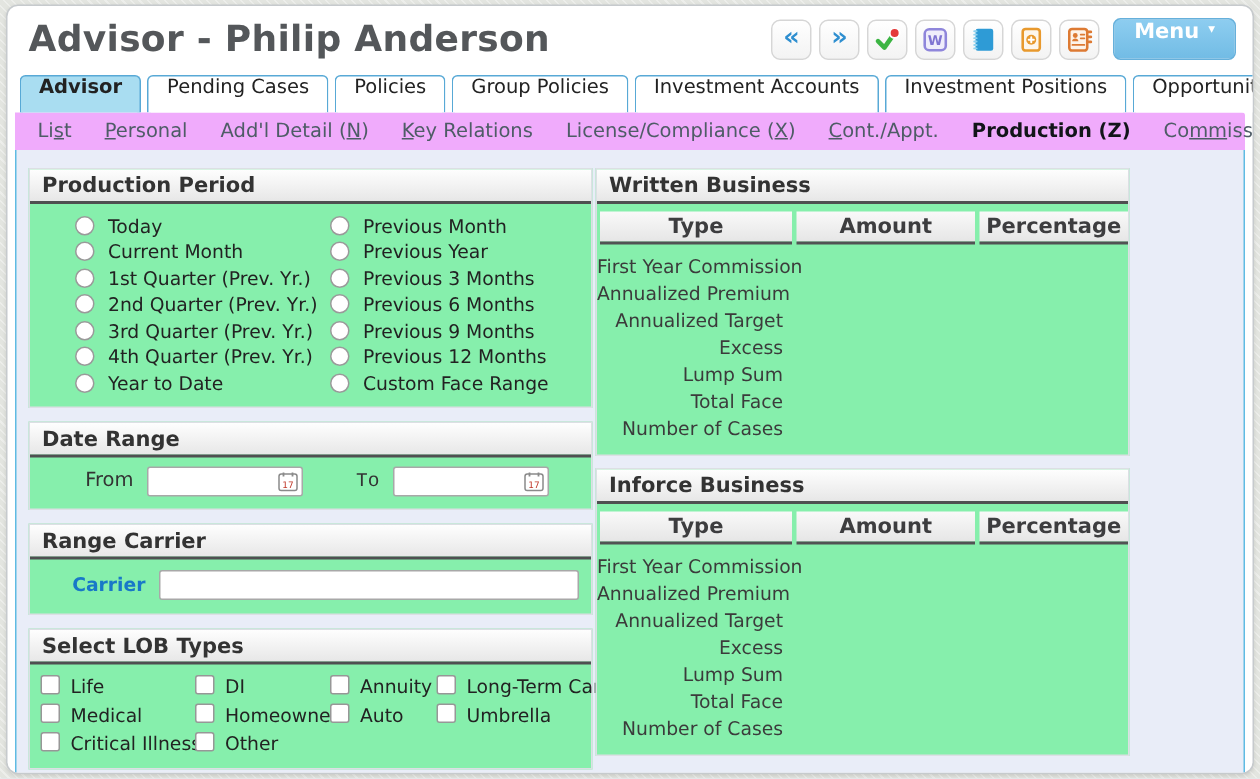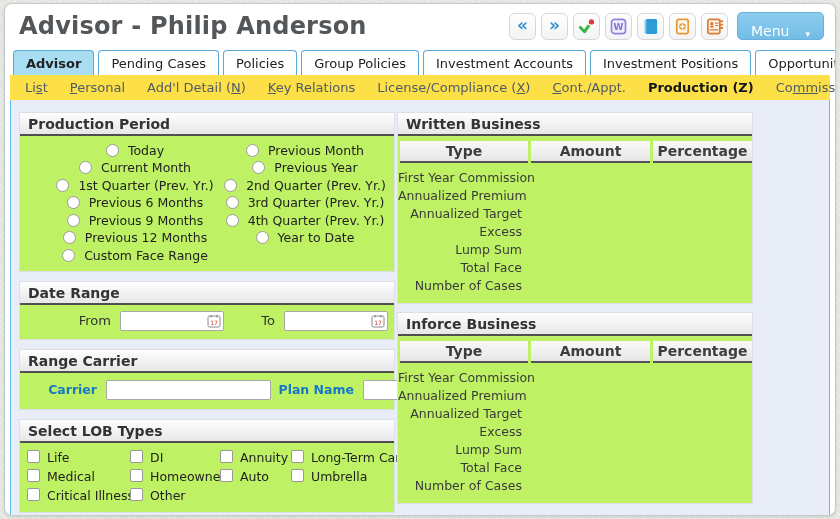--- a/index.html
+++ b/index.html
@@ -25,65 +25,65 @@
   .toolbar { display:flex; align-items:center; gap:5px; }
   .icon-btn {
     width:27px; height:27px; border:1px solid #d6d6d6; border-radius:6px;
     background:linear-gradient(#ffffff,#f3f3f3);
     display:flex; align-items:center; justify-content:center; cursor:pointer;
   }
   .chev { color:#2f8fd0; font-size:17px; font-weight:bold; line-height:1; margin-top:-2px; }
   .menu-btn {
     height:28px; margin-left:4px; padding:0 13px;
     background:linear-gradient(#8dcdf0,#72bce5); border:1px solid #66b0db; border-radius:5px;
-    color:#fff; font-weight:normal; font-size:14px;
-    display:flex; align-items:flex-end; gap:16px; cursor:pointer;
+    color:#fff; font-weight:bold; font-size:14px;
+    display:flex; align-items:flex-start; gap:6px; cursor:pointer;
   }
   .menu-btn .caret { font-size:9px; margin-top:2px; }
   
   .tabbar { display:flex; gap:4px; padding:2px 3px 0; align-items:flex-end; }
   .tab {
-    height:25px; padding:0 12px; display:flex; align-items:center;
+    height:25px; padding:0 12px; display:flex; 
     background:#fff; border:1px solid #58a9d6; border-bottom:none;
     border-radius:4px 4px 0 0; font-size:13px; color:#222; cursor:pointer; white-space:nowrap;
   }
   .tab.active { background:#a9ddf1; font-weight:bold; }
   .subnav {
-    background:#fde047; height:25px; display:flex; align-items:center; gap:22px;
+    background:#f0abfc; height:25px; display:flex; align-items:center; gap:22px;
     padding:0 15px; font-size:13px; color:#4e5c66; border-radius:0 2px 0 0;
   }
   .nav-item { cursor:pointer; white-space:nowrap; }
   .nav-item.active { font-weight:bold; color:#121519; }
   
   .content {
     height:418px; background:#e9edf8;
     border:1px solid #5fbbe3; border-top:none; border-radius:0 0 2px 2px;
     display:flex; padding:12px 0 0 8px;
   }
   .left-col { width:376px; }
   .right-col { width:356px; margin-left:2px; }
-  .card { background:#bef264; border:1px solid #dcdfe4; margin-bottom:9px; }
+  .card { background:#86efac; border:1px solid #dcdfe4; margin-bottom:9px; }
   .sec-hdr {
     background:linear-gradient(#fefefe,#e7e7e7);
     border-bottom:2px solid #4f4f51;
     padding:3px 8px 2px; font-size:14px; font-weight:bold; color:#333; height:23px;
   }
   
   .radio-grid { display:grid; grid-template-columns:1fr 1fr; padding:6px 4px 7px 30px; row-gap:1px; }
-  .radio-item { display:flex; align-items:center; gap:9px; font-size:12.5px; color:#222; height:16.5px; cursor:pointer;justify-content:center; }
+  .radio-item { display:flex; align-items:center; gap:9px; font-size:12.5px; color:#222; height:16.5px; cursor:pointer; }
   .radio { width:13px; height:13px; min-width:13px; border:1px solid #9a9a9a; border-radius:50%; background:#fff; }
   
-  .dr-body { display:flex; align-items:center; padding:6px 0 8px 0; font-size:13px; color:#333;margin-left:22px; }
+  .dr-body { display:flex; align-items:center; padding:6px 0 8px 0; font-size:13px; color:#333; }
   .dr-label { width:78px; text-align:right; padding-right:9px; }
-  .dr-label.to { width:60px; }
+  .dr-label.to { width:60px;font-family:Liberation Mono, monospace; }
   .date-wrap { position:relative; }
   input.date { width:104px; height:20px; border:1px solid #a8a8a8; border-radius:2px; padding:0 19px 0 4px; font-size:12px; }
   .cal { position:absolute; right:3px; top:3px; width:14px; height:14px; cursor:pointer; }
   
-  .sc-body { padding:7px 8px 9px 0; display:flex; flex-direction:row; gap:6px; }
+  .sc-body { padding:7px 8px 9px 0; display:flex; flex-direction:column; gap:6px; }
   .sc-row { display:flex; align-items:center; }
   .sc-label { width:86px; text-align:right; padding-right:9px; color:#1878c8; font-weight:bold; font-size:12.5px; cursor:pointer; }
   input.text { flex:1; height:20px; border:1px solid #a8a8a8; border-radius:2px; padding:0 4px; font-size:12px; }
   
   .lob-grid { display:grid; grid-template-columns:103px 90px 71px 1fr; padding:7px 6px 9px 7px; row-gap:4px; }
   .check-item { display:flex; gap:7px; font-size:12.5px; color:#222; cursor:pointer; white-space:nowrap; }
   .checkbox { width:13px; height:13px; min-width:13px; border:1px solid #979797; border-radius:2px; background:#fff; }
   
   .right-col .card { margin-bottom:8px; }
   .table-hdr { display:grid; grid-template-columns:128px 119px 99px; gap:3px; padding:5px 2px 0; }
@@ -213,20 +213,24 @@
                 <span class="radio"></span>
                 <span class="rlbl">Current Month</span>
               </label>
               <label class="radio-item">
                 <span class="radio"></span>
                 <span class="rlbl">Previous Year</span>
               </label>
               <label class="radio-item">
                 <span class="radio"></span>
                 <span class="rlbl">1st Quarter (Prev. Yr.)</span>
+              </label>
+              <label class="radio-item">
+                <span class="radio"></span>
+                <span class="rlbl">Previous 3 Months</span>
               </label>
               <label class="radio-item">
                 <span class="radio"></span>
                 <span class="rlbl">2nd Quarter (Prev. Yr.)</span>
               </label>
               <label class="radio-item">
                 <span class="radio"></span>
                 <span class="rlbl">Previous 6 Months</span>
               </label>
               <label class="radio-item">
@@ -280,24 +284,20 @@
           </div>
         </div>
 
         <div class="card">
           <div class="sec-hdr">Range Carrier</div>
           <div class="sc-body">
             <div class="sc-row">
               <span class="sc-label">Carrier</span>
               <input class="text" type="text" value="" style="">
             </div>
-            <div class="sc-row">
-              <span class="sc-label">Plan Name</span>
-              <input class="text" type="text" value="" style="">
-            </div>
           </div>
         </div>
 
         <div class="card">
           <div class="sec-hdr">Select LOB Types</div>
           <div class="lob-grid">
               <label class="check-item">
                 <span class="checkbox"></span>
                 <span class="clbl">Life</span>
               </label>

